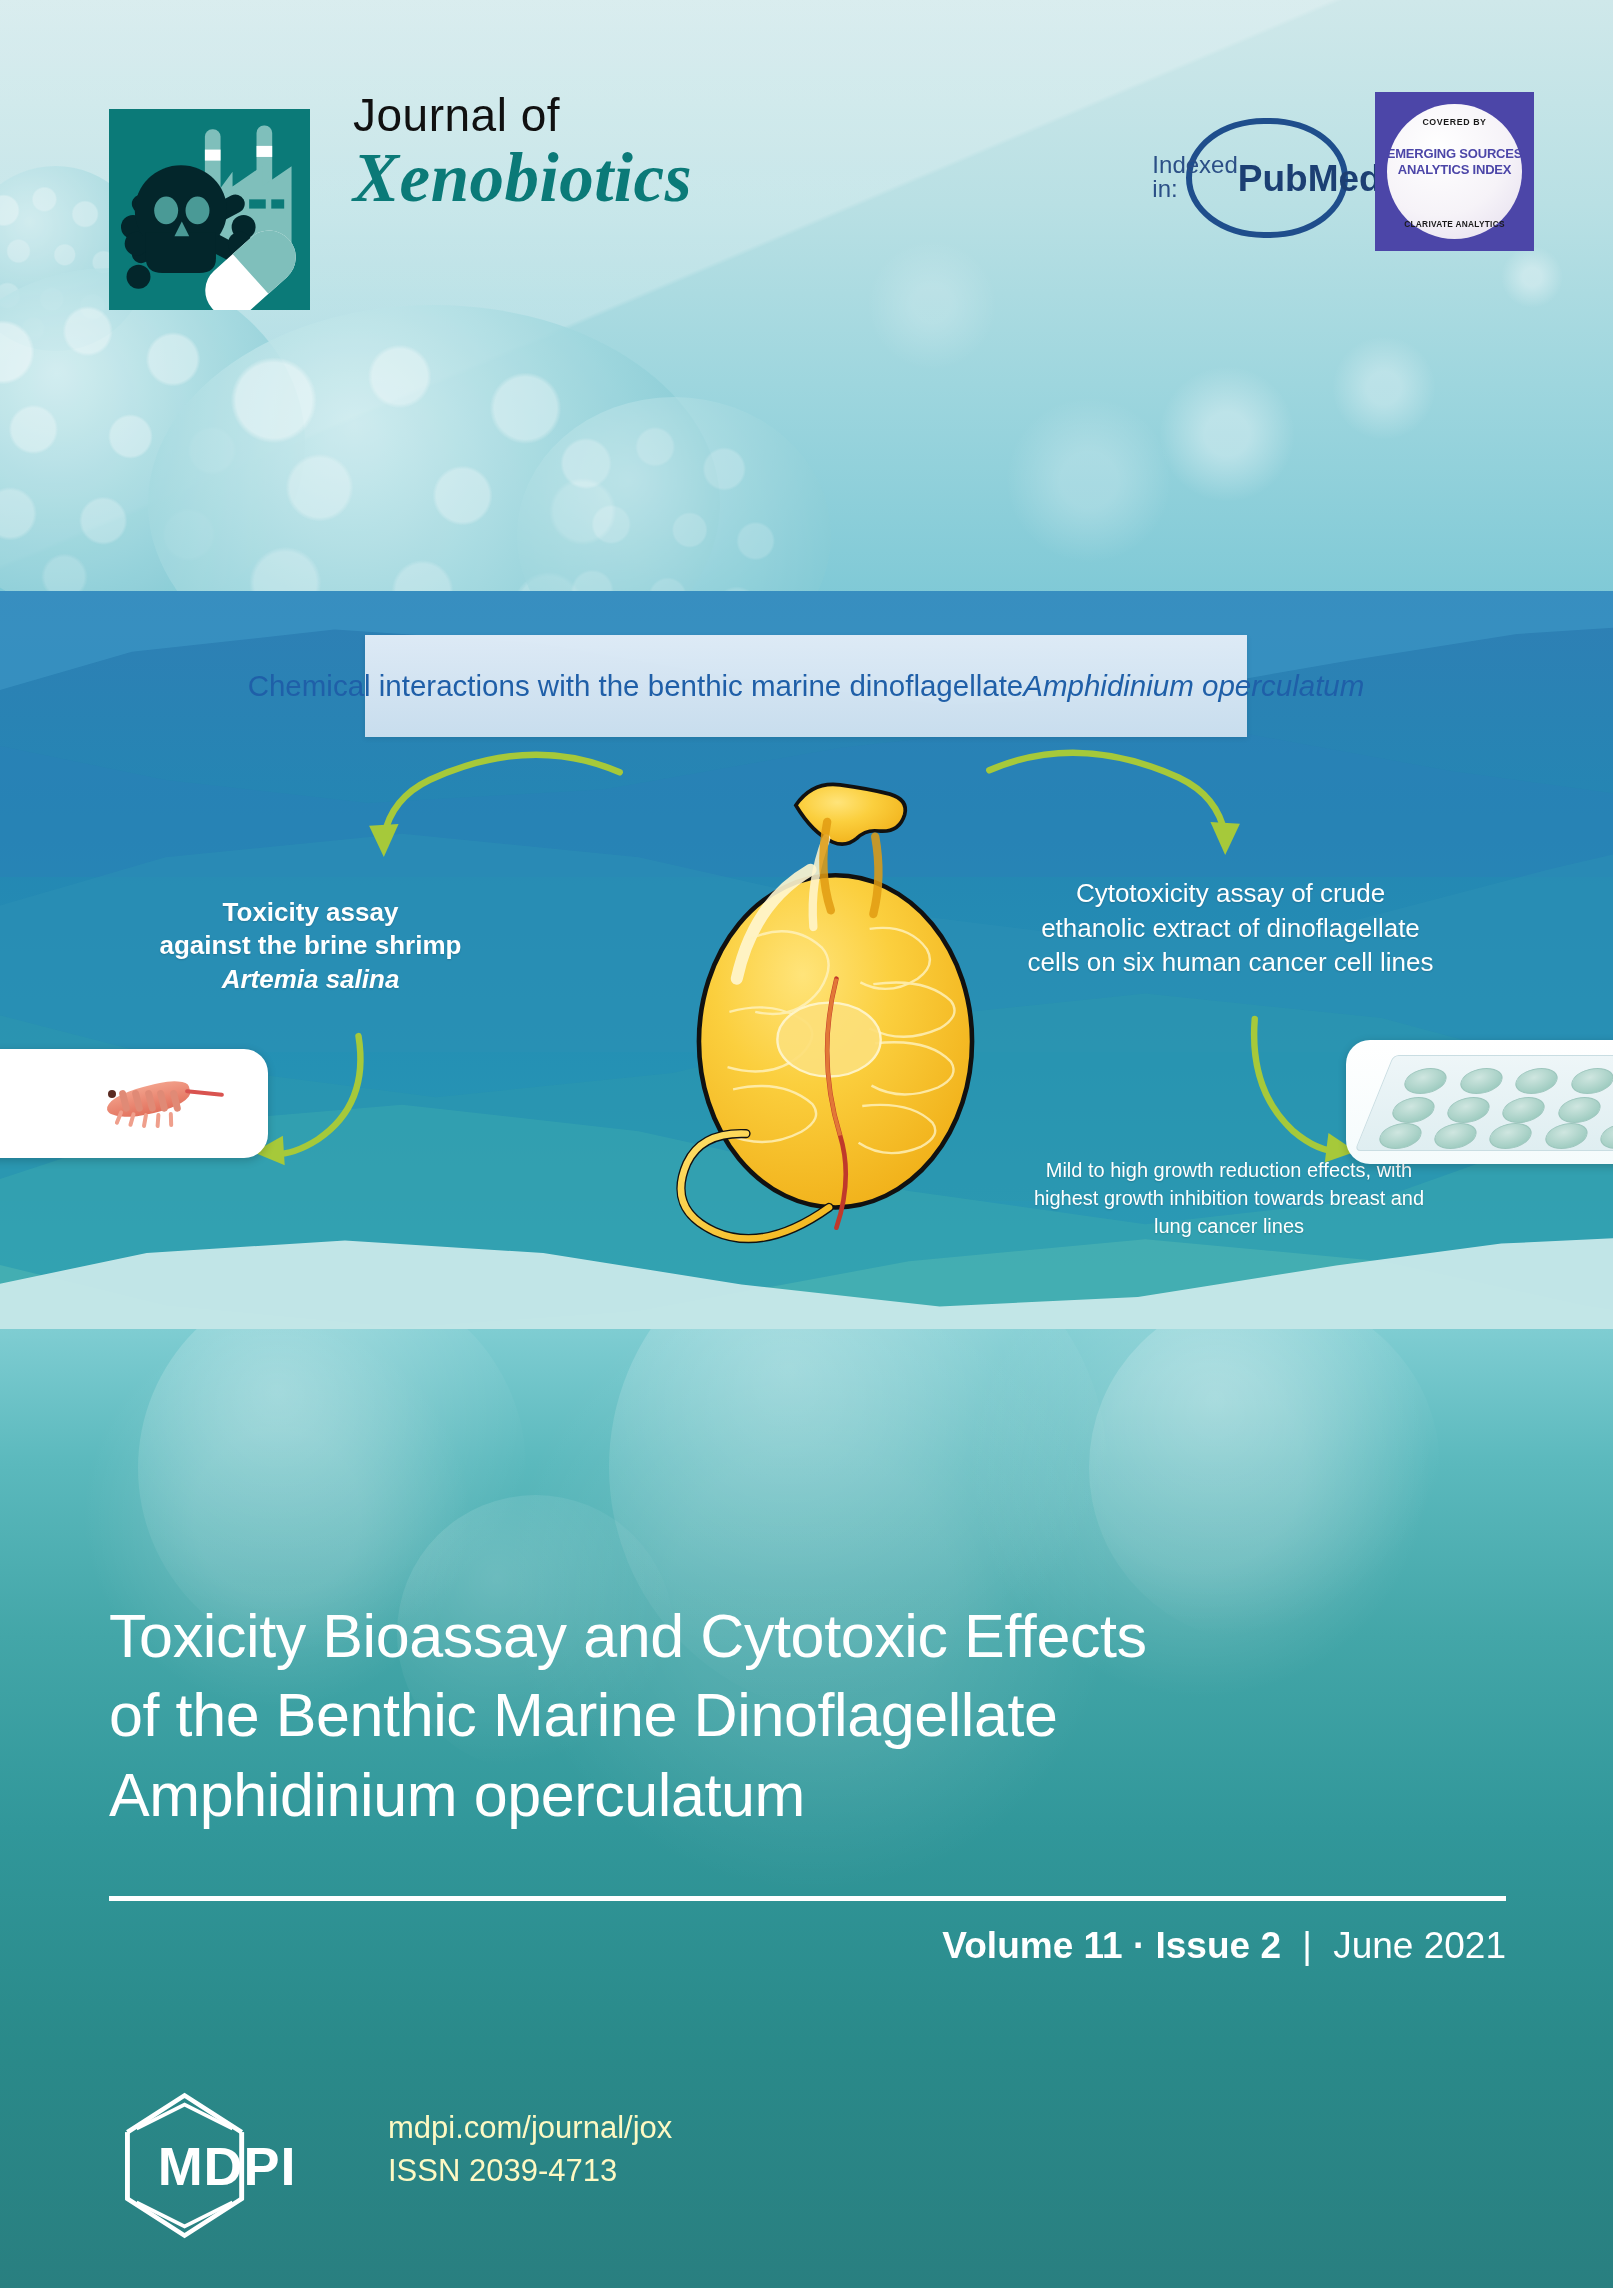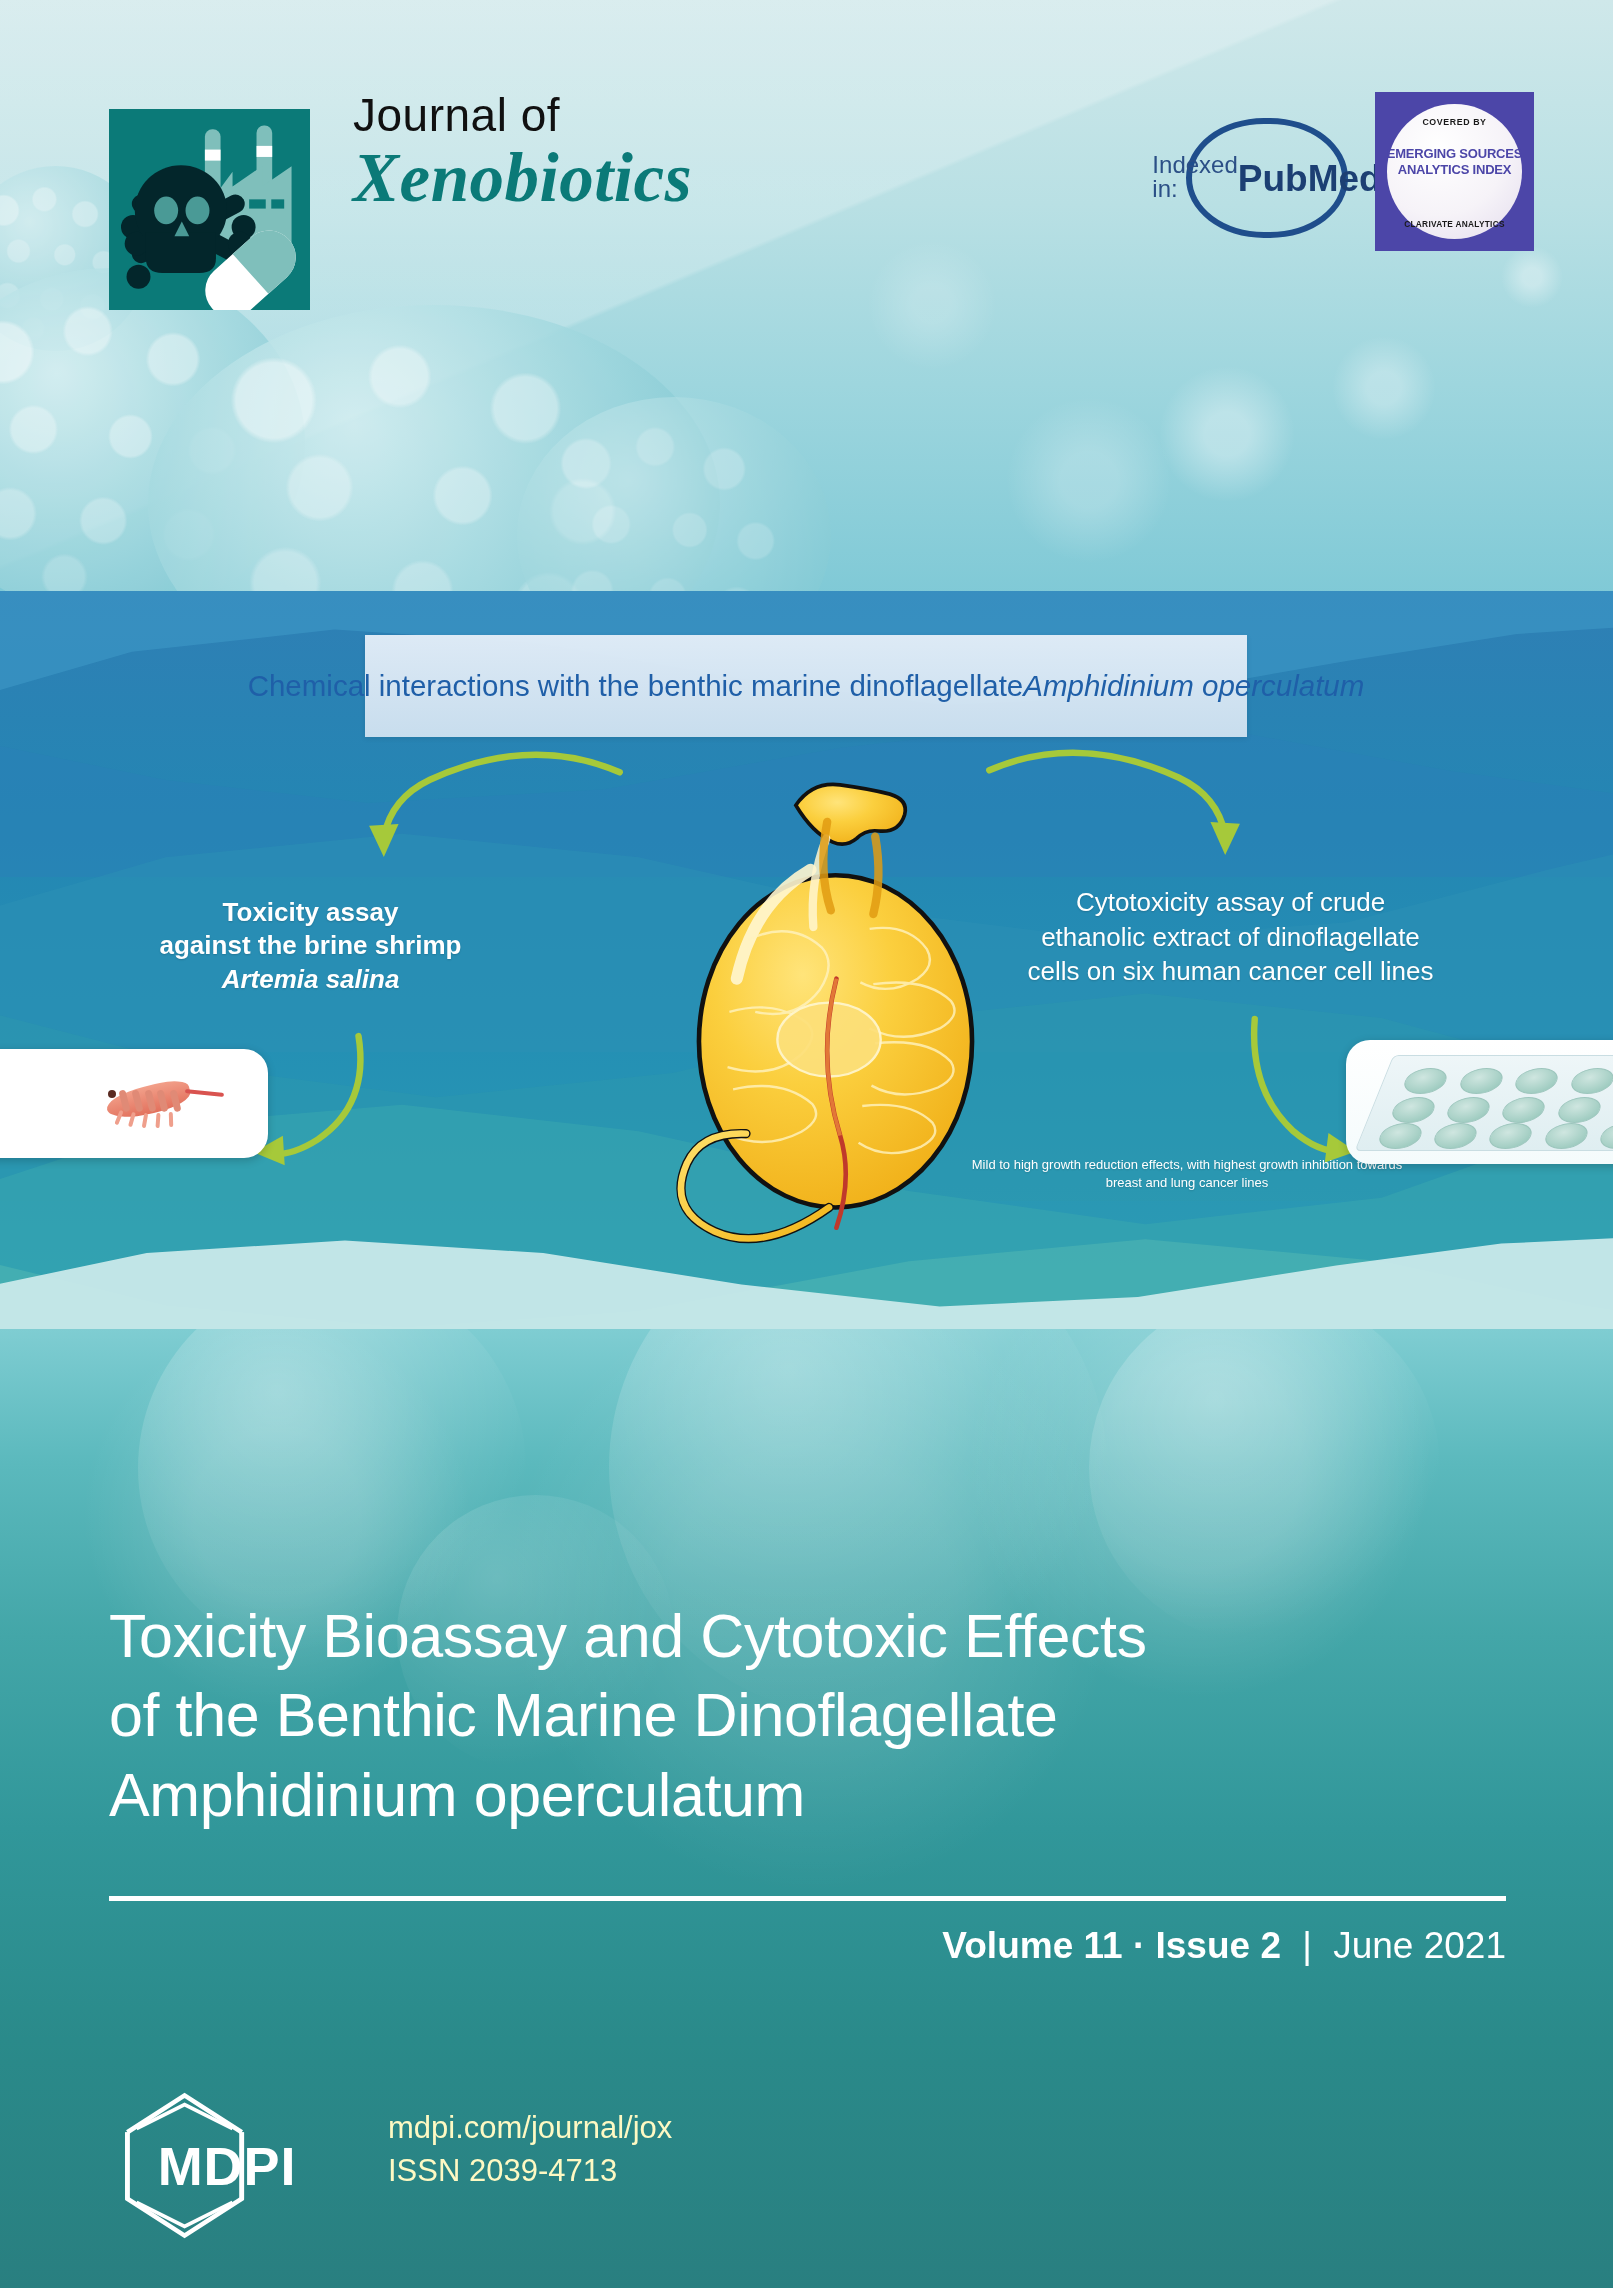--- a/index.html
+++ b/index.html
@@ -124,23 +124,23 @@
     background:linear-gradient(180deg, rgba(228,238,248,.96), rgba(212,228,242,.93));
     display:flex;flex-direction:row;align-items:center;justify-content:center;
     box-shadow:0 1.8px 5.5px rgba(0,0,0,.10);
   }
   .ga-b1{font-size:29.5px;color:#1f5fa8;line-height:1.12;white-space:nowrap;}
   .ga-b2{font-size:29.5px;color:#1f5fa8;font-style:italic;line-height:1.12;white-space:nowrap;}
 
   .ga-text{position:absolute;color:#fff;text-align:center;text-shadow:0 0.9px 1.8px rgba(0,0,0,.16);}
   .ga-left-title{left:89px;top:305px;width:443px;font-size:26px;line-height:1.28;font-weight:bold;}
   .ga-left-title .ital{font-style:italic;}
-  .ga-right-title{left:1023px;top:294px;width:415px;font-size:26px;line-height:1.33;}
+  .ga-right-title{left:1023px;top:285px;width:415px;font-size:26px;line-height:1.33;}
   .ga-left-sub{left:199px;top:570px;width:369px;font-size:18.5px;line-height:1.40;}
-  .ga-right-sub{left:971px;top:565px;width:432px;font-size:13px;line-height:1.40;}
+  .ga-right-sub{left:1013px;top:565px;width:432px;font-size:20px;line-height:1.40;}
 
   
   .panel{
     position:absolute;background:#fff;border-radius:24px;
     box-shadow:0 2.8px 8.3px rgba(0,0,0,.18);overflow:hidden;
   }
   .panel-left{left:-175px;top:458px;width:443px;height:109px;}
   .panel-right{left:1346px;top:449px;width:443px;height:124px;
      background:linear-gradient(180deg,#ffffff,#f4fbfc);}
 

